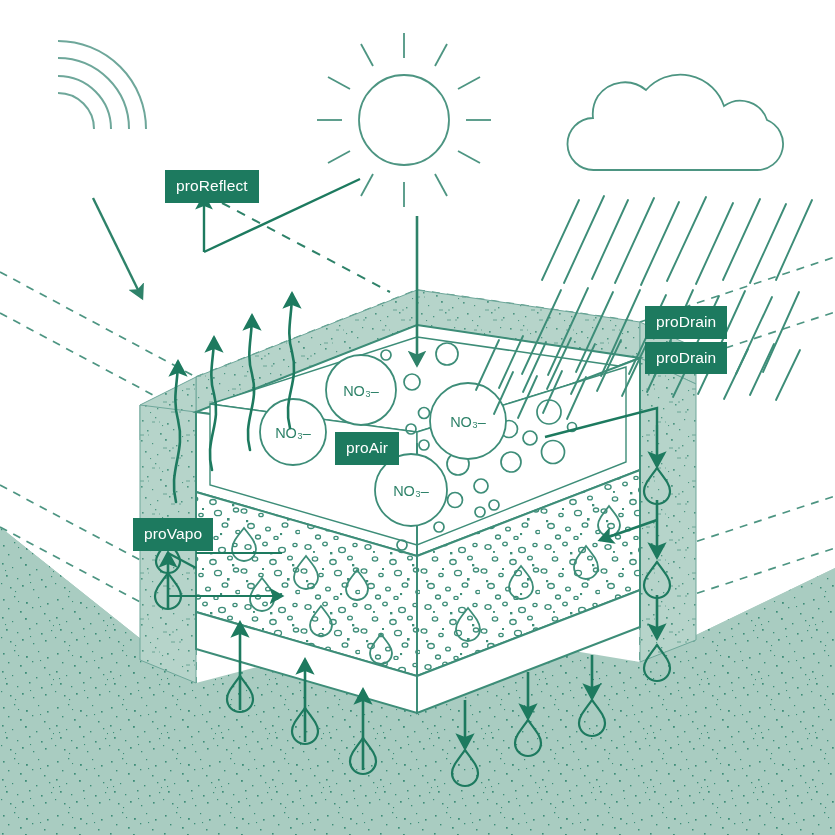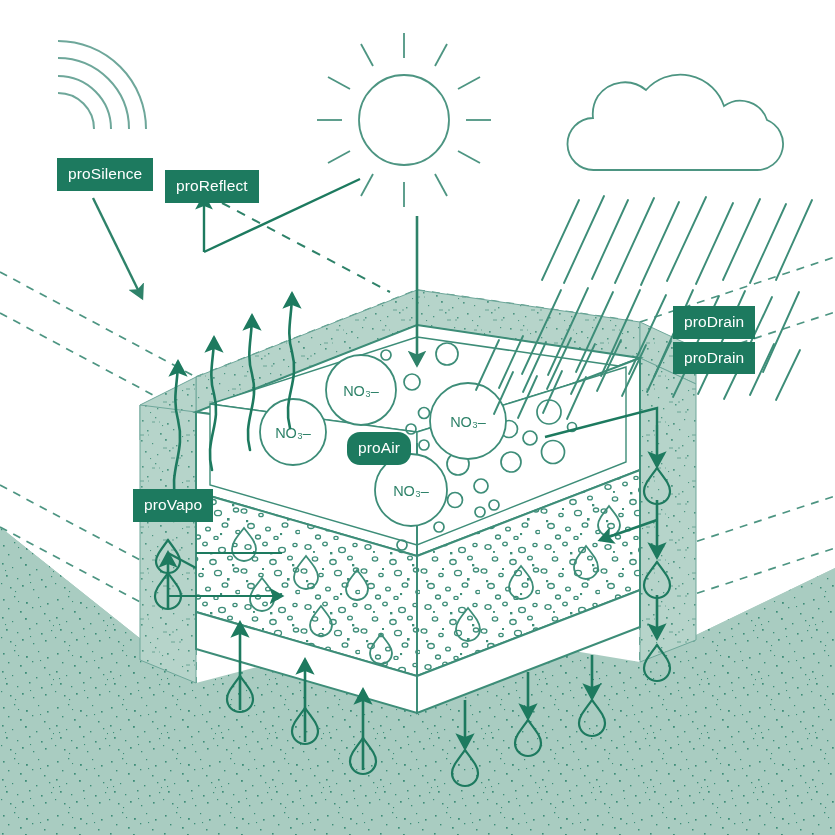--- a/index.html
+++ b/index.html
@@ -15,21 +15,21 @@
     color:#ffffff;
     font-family:"Liberation Sans", sans-serif;
     font-size:15.5px;
     letter-spacing:0.1px;
     line-height:1;
     padding:8px 11px 9px 11px;
     white-space:nowrap;
     box-sizing:border-box;
     user-select:none;
   }
-  .badge-stack{position:absolute;margin-left:28px;}
+  .badge-stack{position:absolute;}
   .badge-stack .badge{position:relative;left:auto;top:auto;display:block;}
   .badge-stack .badge + .badge{margin-top:3px;}
 </style>
 </head>
 <body>
 
 <div id="stage">
 
   <svg id="scene" viewBox="0 0 835 835" xmlns="http://www.w3.org/2000/svg">
 
@@ -407,26 +407,25 @@
       <path d="M657 425 L657 408 L545 437"></path>
       <path d="M657 520 L600 540" marker-end="url(#arrHeadDark)"></path>
     </g>
 
     <g stroke="#1d7a5f" stroke-width="2.2" fill="none">
       <path d="M168 540 c-8 11 -12 16 -12 21 a12 12 0 0 0 24 0 c0 -5 -4 -10 -12 -21 Z"></path>
     </g>
 
   </svg>
 
-  <div class="badge" style="left:57px;  top:158px;">proSilence</div>
 
   <div class="badge" style="left:165px; top:170px;">proReflect</div>
 
   <div class="badge-stack" style="left:645px; top:306px;">
     <div class="badge">proDrain</div>
     <div class="badge">proDrain</div>
   </div>
 
-  <div class="badge" style="left:347px; top:432px;border-radius:13px;">proAir</div>
-
-  <div class="badge" style="left:133px; top:489px;">proVapo</div>
+  <div class="badge" style="left:335px; top:432px;">proAir</div>
+
+  <div class="badge" style="left:133px; top:518px;">proVapo</div>
 
 </div>
 
 </body></html>

